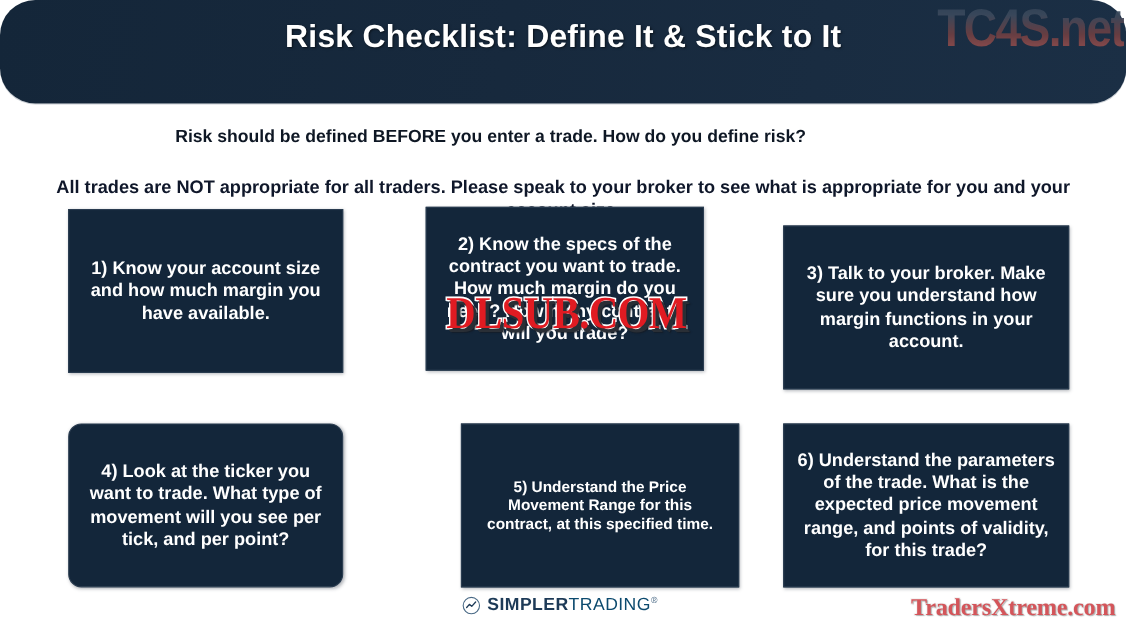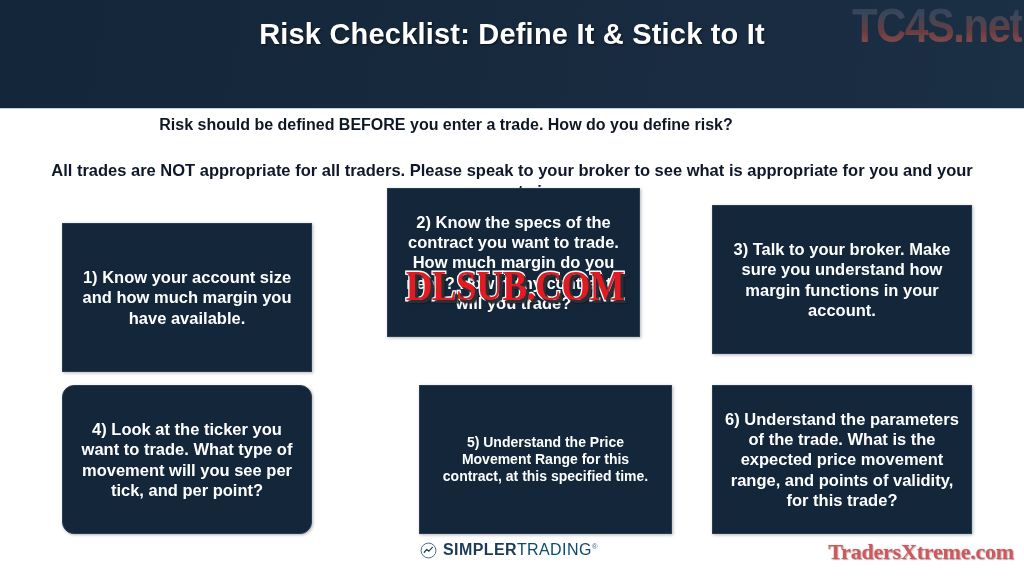--- a/index.html
+++ b/index.html
@@ -21,23 +21,24 @@
     background: #ffffff;
     overflow: hidden;
   }
 
   
   #header-band {
     position: absolute;
     left: 0;
     top: 0;
     width: 1024px;
-    height: 108px;
+    height: 94px;
     background: linear-gradient(100deg, #142639 0%, #17293d 45%, #1b2f45 100%);
     box-shadow: 0 1px 0 #c9ced4;
+    border-radius: 32px;
   }
   #slide-title {
     position: absolute;
     left: 0;
     top: 18px;
     width: 1024px;
     text-align: center;
     color: #ffffff;
     font-size: 29px;
     font-weight: bold;
@@ -109,21 +110,21 @@
     align-items: center;
     justify-content: center;
     text-align: center;
     box-sizing: border-box;
     padding: 8px 12px;
     border: 1px solid #2a3c50;
     box-shadow: 1px 1px 3px rgba(40,50,62,0.35);
     line-height: 1.22;
     white-space: pre-line;
   }
-  #box-1 { left: 62px;  top: 223px; width: 250px; height: 149px; font-size: 16.5px; }
+  #box-1 { left: 62px;  top: 190px; width: 250px; height: 149px; font-size: 16.5px; }
   #box-2 { left: 387px; top: 188px; width: 253px; height: 149px; font-size: 16.5px; }
   #box-3 { left: 712px; top: 205px; width: 260px; height: 149px; font-size: 16.5px; }
   #box-4 { left: 62px;  top: 385px; width: 250px; height: 149px; font-size: 16.5px; border-radius: 12px; }
   #box-5 { left: 387px; top: 385px; width: 253px; height: 149px; font-size: 14px; margin-left: 32px; }
   #box-6 { left: 712px; top: 385px; width: 260px; height: 149px; font-size: 16.5px; }
 
   
   #dlsub-watermark {
     position: absolute;
     left: 360px;

